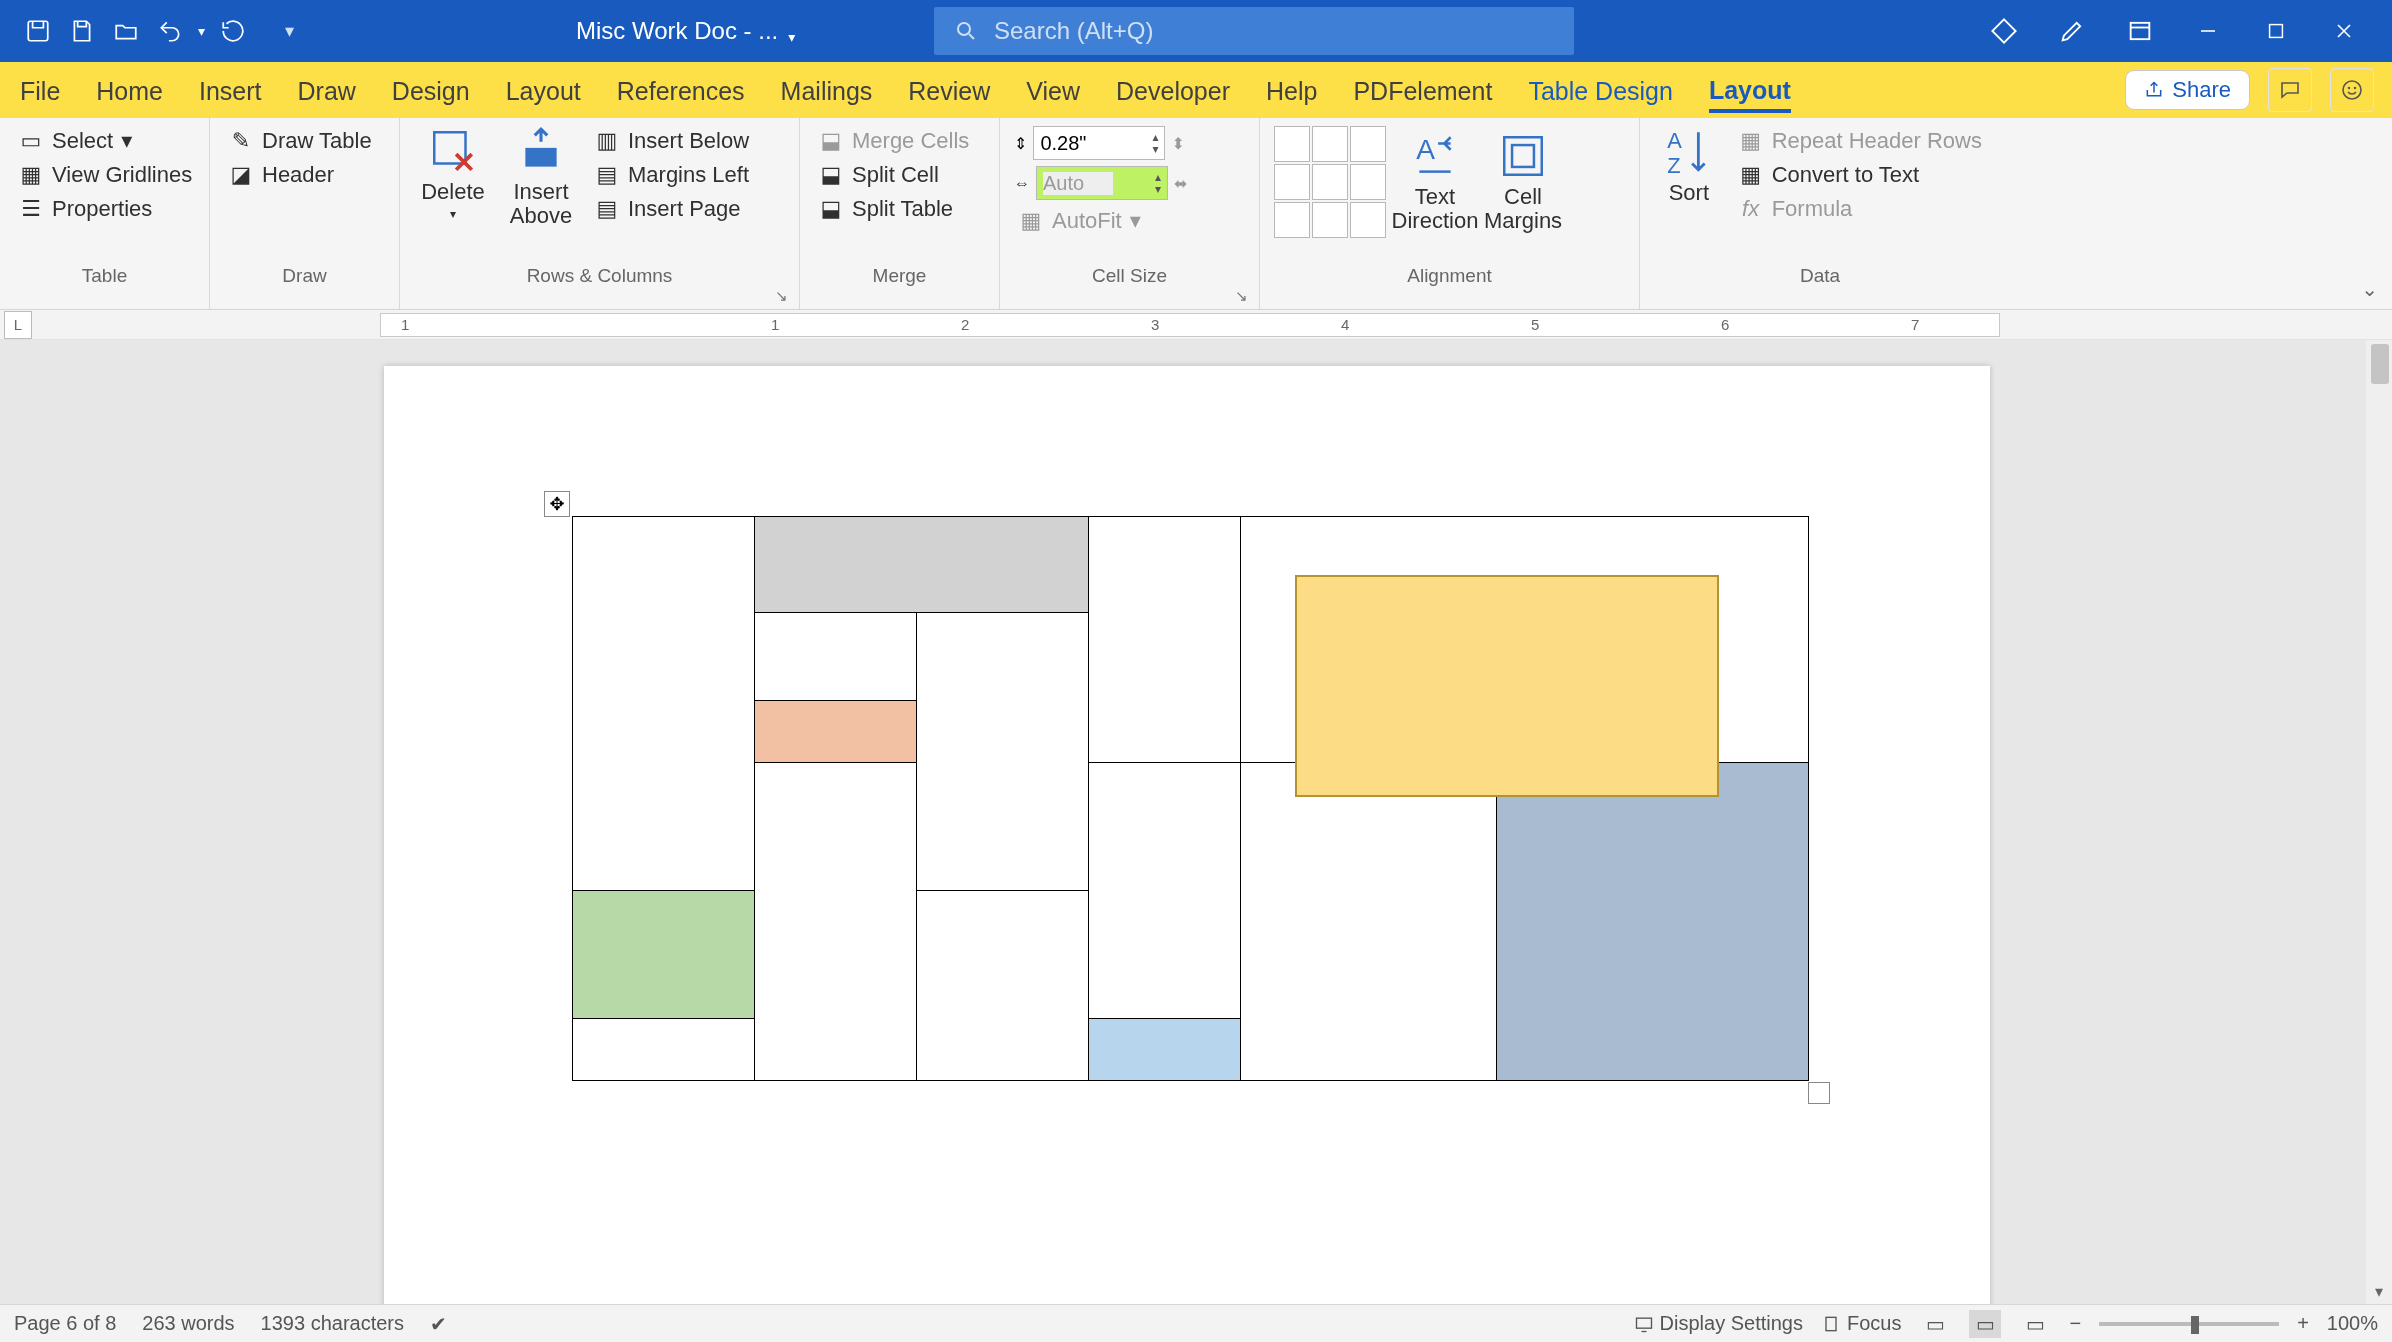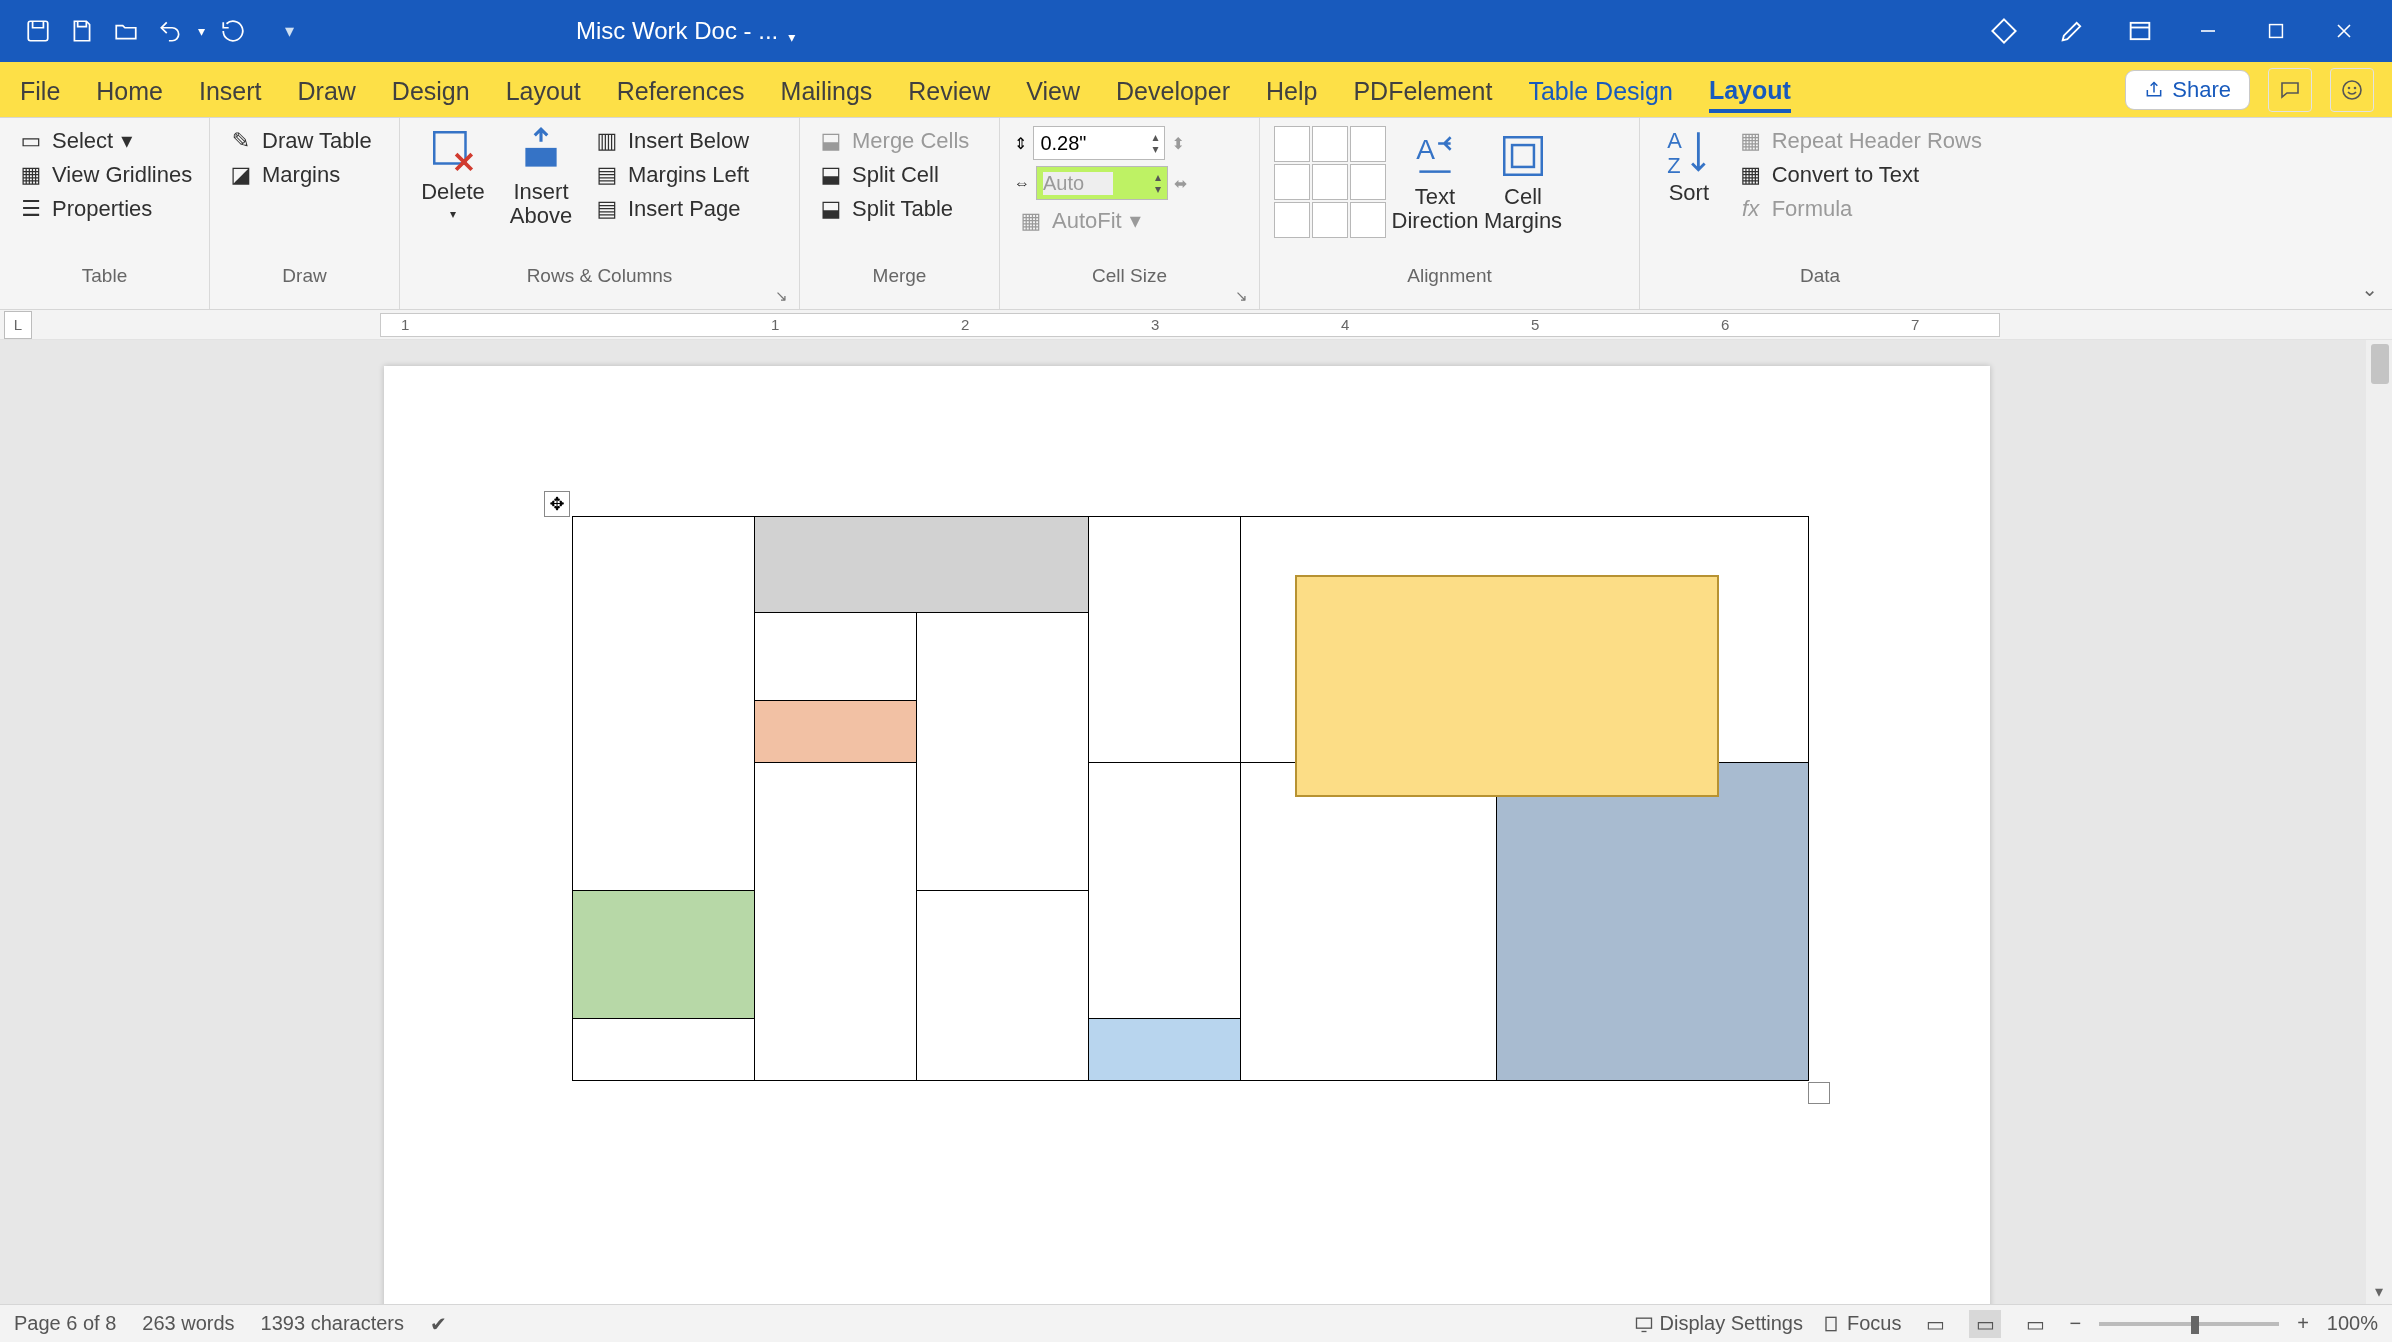--- a/index.html
+++ b/index.html
@@ -112,20 +112,27 @@
           <path d="M3 12a9 9 0 1 0 3-6.7"></path>
           <path d="M3 4v5h5"></path>
         </svg>
       </div>
     <div class="qat-sep"></div>
     <span style="color:#cfe0f2;font-size:18px;">▾</span>
   </div>
   <div class="doc-title-wrap">
     <span class="doc-title">Misc Work Doc  - ...</span>
     <span class="chev-down">▾</span>
+  </div>
+  <div class="searchbox">
+    <svg width="24" height="24" viewBox="0 0 24 24" stroke="#cfe0f2" fill="none" stroke-width="2">
+        <circle cx="10" cy="10" r="6"></circle>
+        <path d="M20 20l-5-5"></path>
+      </svg>
+    <span class="placeholder">Search (Alt+Q)</span>
   </div>
   <div class="title-right">
     <div class="tbtn">
         <svg width="28" height="28" viewBox="0 0 24 24" stroke-width="1.6">
           <path d="M12 2l10 10-10 10L2 12z"></path>
         </svg>
       </div>
     <div class="tbtn">
         <svg width="28" height="28" viewBox="0 0 24 24" stroke-width="1.6">
           <path d="M4 20l4-1 11-11-3-3L5 16z"></path>
@@ -221,21 +228,21 @@
 
   <div class="group" style="width:190px">
     <div class="group-body">
       <div class="cmd-stack">
         <div class="cmd">
             <span class="ico">✎</span>
             <span>Draw Table</span>
           </div>
         <div class="cmd">
             <span class="ico">◪</span>
-            <span>Margins</span>
+            <span>Header</span>
           </div>
       </div>
     </div>
     <div class="group-label">Draw</div>
   </div>
 
   <div class="group" style="width:400px">
     <div class="group-body">
       <div class="big-btn twoline">
         <svg class="big-ico" viewBox="0 0 32 32">

